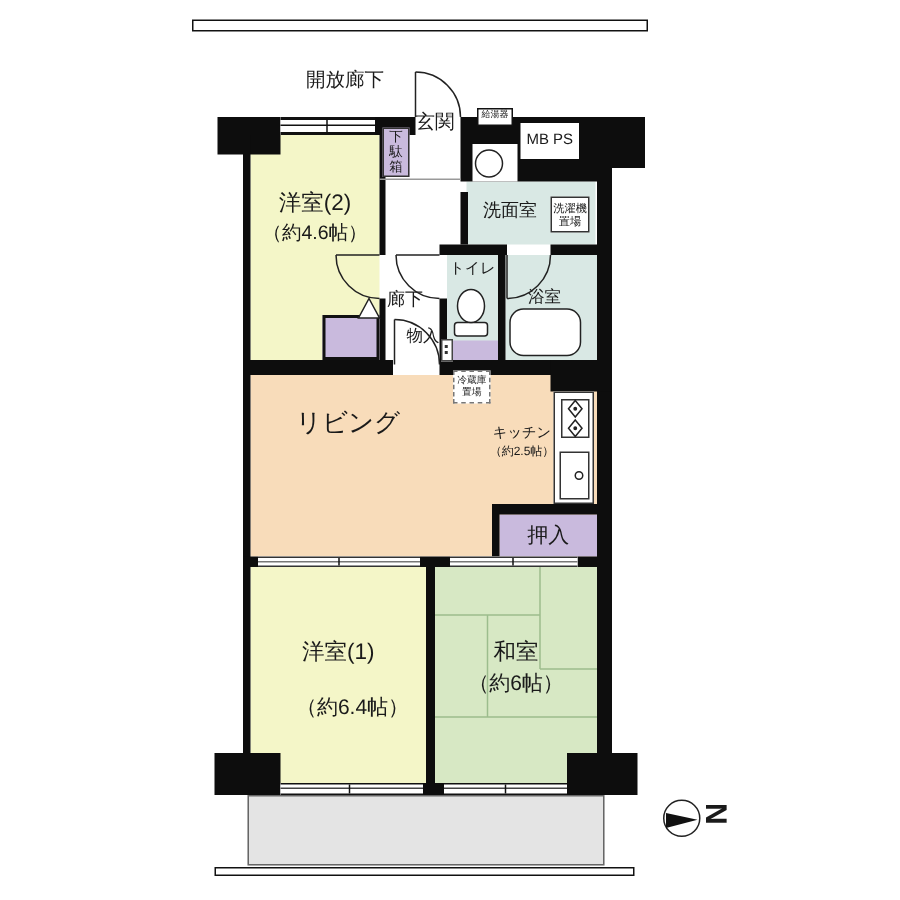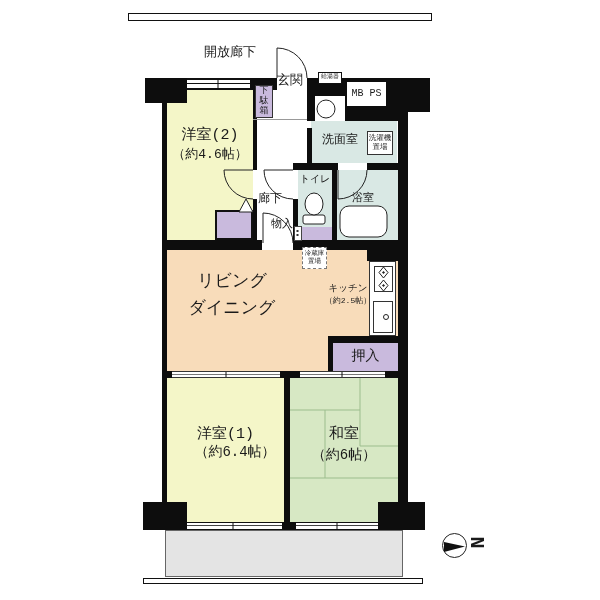--- a/index.html
+++ b/index.html
@@ -1,17 +1,17 @@
 <!DOCTYPE html>
 <html><head>
 <meta charset="utf-8">
 <style>
   html,body{margin:0;padding:0;background:#fff;}
   #canvas{position:relative;width:600px;height:600px;background:#fff;overflow:hidden;
-          font-family:Liberation Mono, monospace;}
+          font-family:Liberation Sans, sans-serif;}
   .abs{position:absolute;}
   .wall{position:absolute;background:#0d0d0d;z-index:2;}
   .room{position:absolute;z-index:1;}
   .wbox{position:absolute;background:#fff;z-index:3;}
   .lbl{position:absolute;z-index:4;text-align:center;color:#1a1a1a;line-height:1.15;
        white-space:nowrap;}
   .lbl.wrap{white-space:normal;word-break:break-all;}
   .win{position:absolute;background:#fff;border-top:2px solid #111;border-bottom:2px solid #111;z-index:3;box-sizing:border-box;}
   .win i{display:block;height:1px;background:#111;margin-top:3px;}
   .win.slim{border-top:1px solid #111;border-bottom:1px solid #111;}
@@ -110,30 +110,29 @@
   </div>
   <div class="lbl" style="left:270px;top:74px;width:40px;font-size:13px;">玄関</div>
   <div class="lbl wrap" style="left:257px;top:87px;width:14px;font-size:9px;line-height:1.1;z-index:4;">下駄箱</div>
   <div class="lbl" style="left:250px;top:193px;width:40px;font-size:12px;">廊下</div>
   <div class="lbl" style="left:313px;top:134px;width:54px;font-size:12px;">洗面室</div>
   <div class="lbl" style="left:298px;top:174px;width:34px;font-size:10px;">トイレ</div>
   <div class="lbl" style="left:343px;top:192px;width:40px;font-size:11px;">浴室</div>
   <div class="lbl" style="left:215px;top:218px;width:38px;font-size:11px;z-index:4;margin-left:48px;">物入</div>
   <div class="lbl" style="left:167px;top:272px;width:130px;font-size:17px;">
     <div>リビング</div>
-    <div style="margin-top:7px;">ダイニング</div>
   </div>
   <div class="lbl" style="left:322px;top:284px;width:52px;font-size:9.5px;">
     <div>キッチン</div>
     <div style="font-size:8px;margin-top:1px;">（約2.5帖）</div>
   </div>
   <div class="lbl" style="left:333px;top:348px;width:65px;font-size:14px;z-index:4;">押入</div>
   <div class="lbl" style="left:167px;top:426px;width:117px;font-size:15px;">
     <div>洋室(1)</div>
-    <div style="font-size:14px;margin-top:1px;padding-left:19px;">（約6.4帖）</div>
+    <div style="font-size:14px;margin-top:20px;padding-left:19px;">（約6.4帖）</div>
   </div>
   <div class="lbl" style="left:290px;top:426px;width:108px;font-size:15px;">
     <div>和室</div>
     <div style="font-size:14px;margin-top:4px;">（約6帖）</div>
   </div>
 
   <div class="abs" style="left:442px;top:533px;width:25px;height:25px;border:1.5px solid #222;border-radius:50%;background:#fff;z-index:4;box-sizing:border-box;"></div>
   <div class="lbl" style="left:464px;top:531px;width:24px;font-size:20px;transform:rotate(90deg);font-weight:bold;">N</div>
 
   <svg id="ovl" width="600" height="600">

